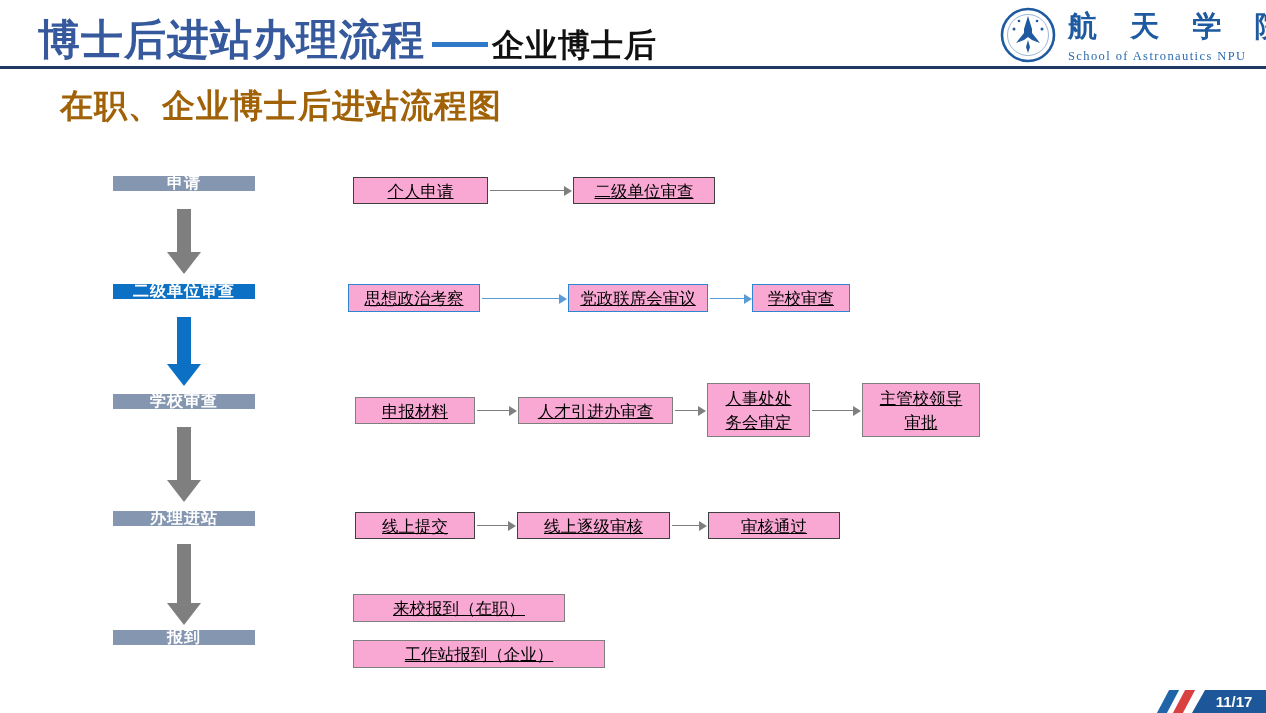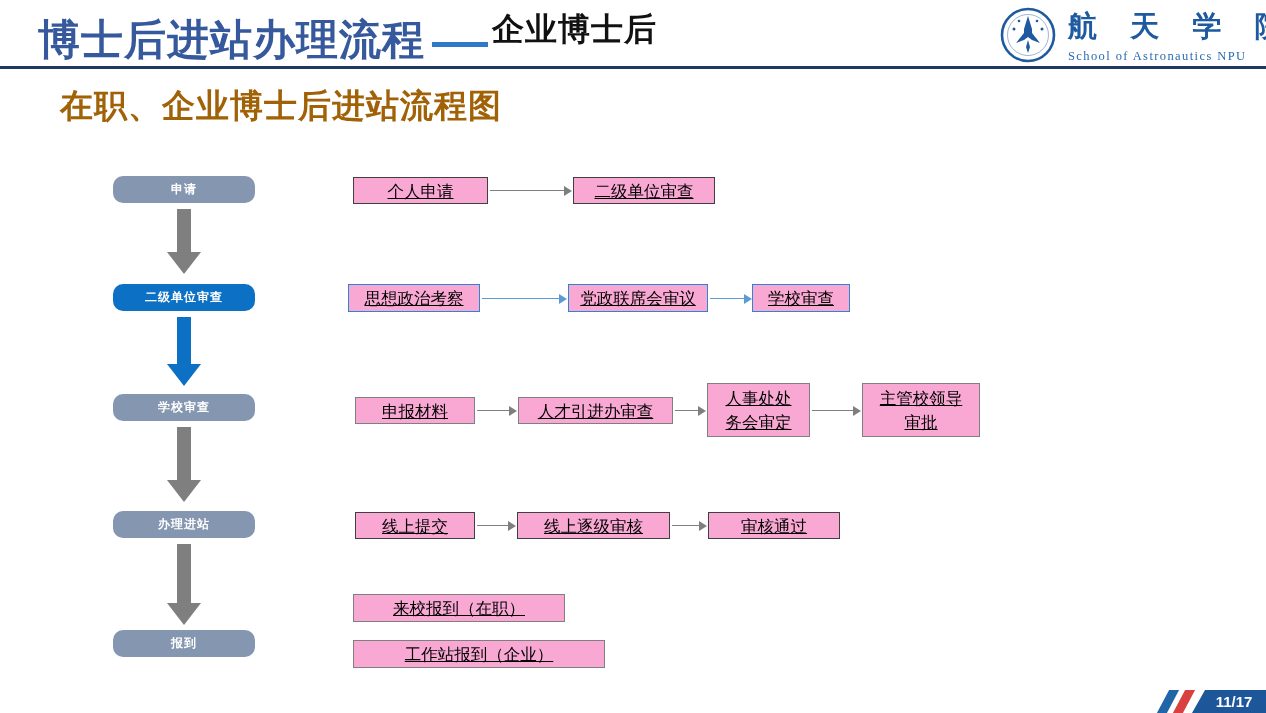--- a/index.html
+++ b/index.html
@@ -10,21 +10,21 @@
   }
   
   .title-cn {
     position:absolute; left:38px; top:12px;
     font-size:42px; font-weight:bold; color:#35599C; letter-spacing:1px;
   }
   .title-dash {
     position:absolute; left:432px; top:42px; width:56px; height:5px; background:#2E79C8;
   }
   .title-suffix {
-    position:absolute; left:492px; top:8px;
+    position:absolute; left:492px; top:24px;
     font-size:32px; font-weight:bold; color:#111111; letter-spacing:1px;
   }
   .header-rule {
     position:absolute; left:0; top:66px; width:1266px; height:3px; background:#1F3864;
   }
   .logo { position:absolute; left:1000px; top:6px; width:260px; height:58px; display:flex; align-items:center; }
   .logo-seal { width:56px; height:56px; flex:0 0 auto; }
   .logo-text { margin-left:12px; }
   .logo-cn {
     font-family:"Liberation Serif", serif;
@@ -34,23 +34,23 @@
     font-family:"Liberation Serif", serif;
     font-size:12.5px; color:#2A6BB0; letter-spacing:1.4px; margin-top:2px; white-space:nowrap;
   }
   
   .subtitle {
     position:absolute; left:60px; top:84px;
     font-size:33px; font-weight:bold; color:#a16207; letter-spacing:1px;
   }
   
   .stage {
-    position:absolute; left:113px; width:142px; height:27px;
+    position:absolute; left:113px; width:142px; height:15px;
     display:flex; align-items:center; justify-content:center;
-    color:#ffffff; font-size:12px; font-weight:bold; letter-spacing:1px;border-radius:10px;
+    color:#ffffff; font-size:16px; font-weight:bold; letter-spacing:1px;
   }
   .stage.gray { background:#8496B0; }
   .stage.blue { background:#0C70C5; }
   
   .varrow-shaft { position:absolute; left:177px; width:14px; }
   .varrow-head  { position:absolute; left:167px; width:0; height:0;
                   border-left:17px solid transparent; border-right:17px solid transparent; }
   .c-gray { background:#7F7F7F; }
   .h-gray { border-top:22px solid #7F7F7F; }
   .c-blue { background:#0C70C5; }

